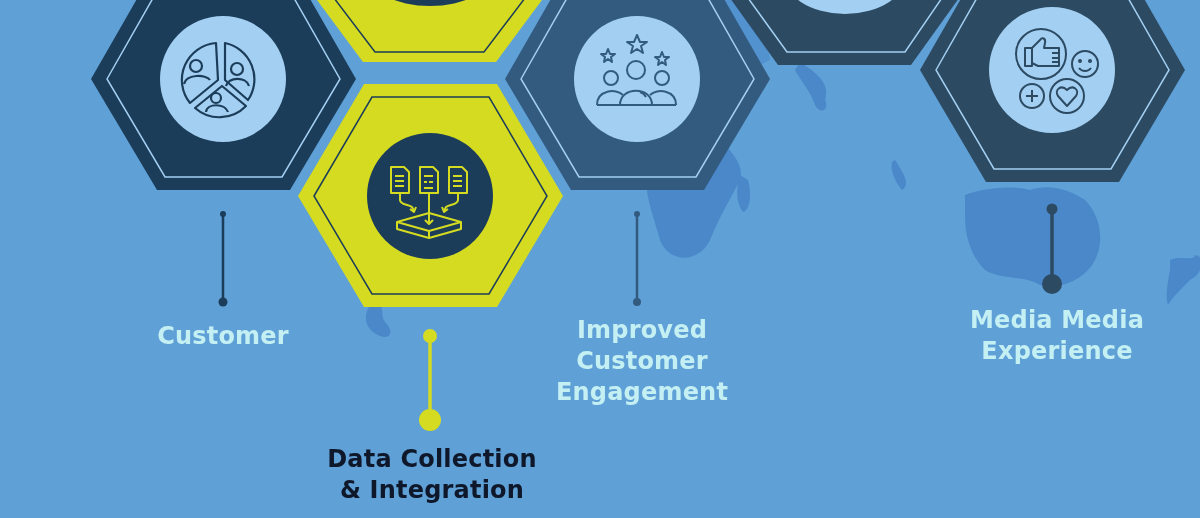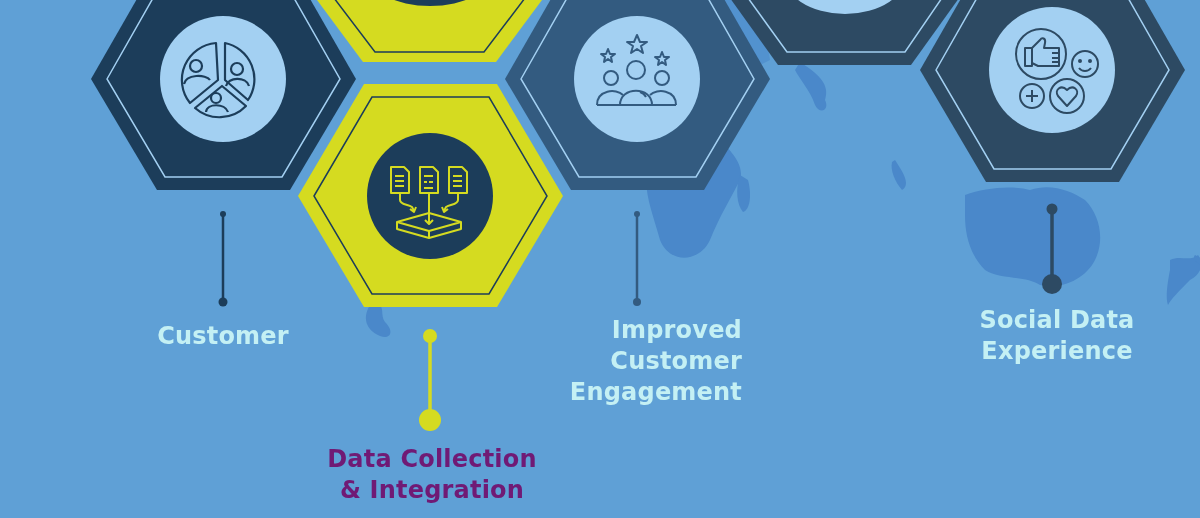--- a/index.html
+++ b/index.html
@@ -2,21 +2,21 @@
 <html><head>
   <meta charset="utf-8">
   <style>
     html, body { margin: 0; padding: 0; }
     body { width: 1200px; height: 518px; overflow: hidden; background: #5FA0D6; font-family: "DejaVu Sans", sans-serif; }
     .stage { position: relative; width: 1200px; height: 518px; overflow: hidden; background: #5FA0D6; margin-left: 40px; }
     svg.bg { position: absolute; left: 0; top: 0; }
     .label { position: absolute; text-align: center; font-weight: bold; font-size: 24px; line-height: 31px; letter-spacing: 0.2px; }
     .label span { display: block; }
     .light { color: #C4F0F4; }
-    .dark { color: #701a75; }
+    .dark { color: #0f172a; }
   </style>
 </head>
 <body>
 
 <div class="stage">
   <svg class="bg" width="1200" height="518" viewBox="0 0 1200 518">
 
     <g fill="#4A88CA">
       <path d="M330,305 C322,318 326,330 340,336 C350,340 355,332 345,322 C340,315 345,308 338,303 Z"></path>
       <path d="M610,160 C600,185 612,210 620,240 C630,265 660,262 670,240 C680,215 690,200 700,180 C705,165 690,150 680,140 C660,130 640,140 620,150 Z"></path>
@@ -145,23 +145,23 @@
 
   <div class="label light" style="left:73px; top:321px; width:220px;">
     <span>Customer</span>
   </div>
 
   <div class="label dark" style="left:272px; top:444px; width:240px;">
     <span>Data Collection</span>
     <span>&amp; Integration</span>
   </div>
 
-  <div class="label light" style="left:502px; top:315px; width:200px;text-align:right;">
+  <div class="label light" style="left:502px; top:315px; width:200px;">
     <span>Improved</span>
     <span>Customer</span>
     <span>Engagement</span>
   </div>
 
   <div class="label light" style="left:912px; top:305px; width:210px;">
-    <span>Social Data</span>
+    <span>Media Media</span>
     <span>Experience</span>
   </div>
 </div>
 
 </body></html>

